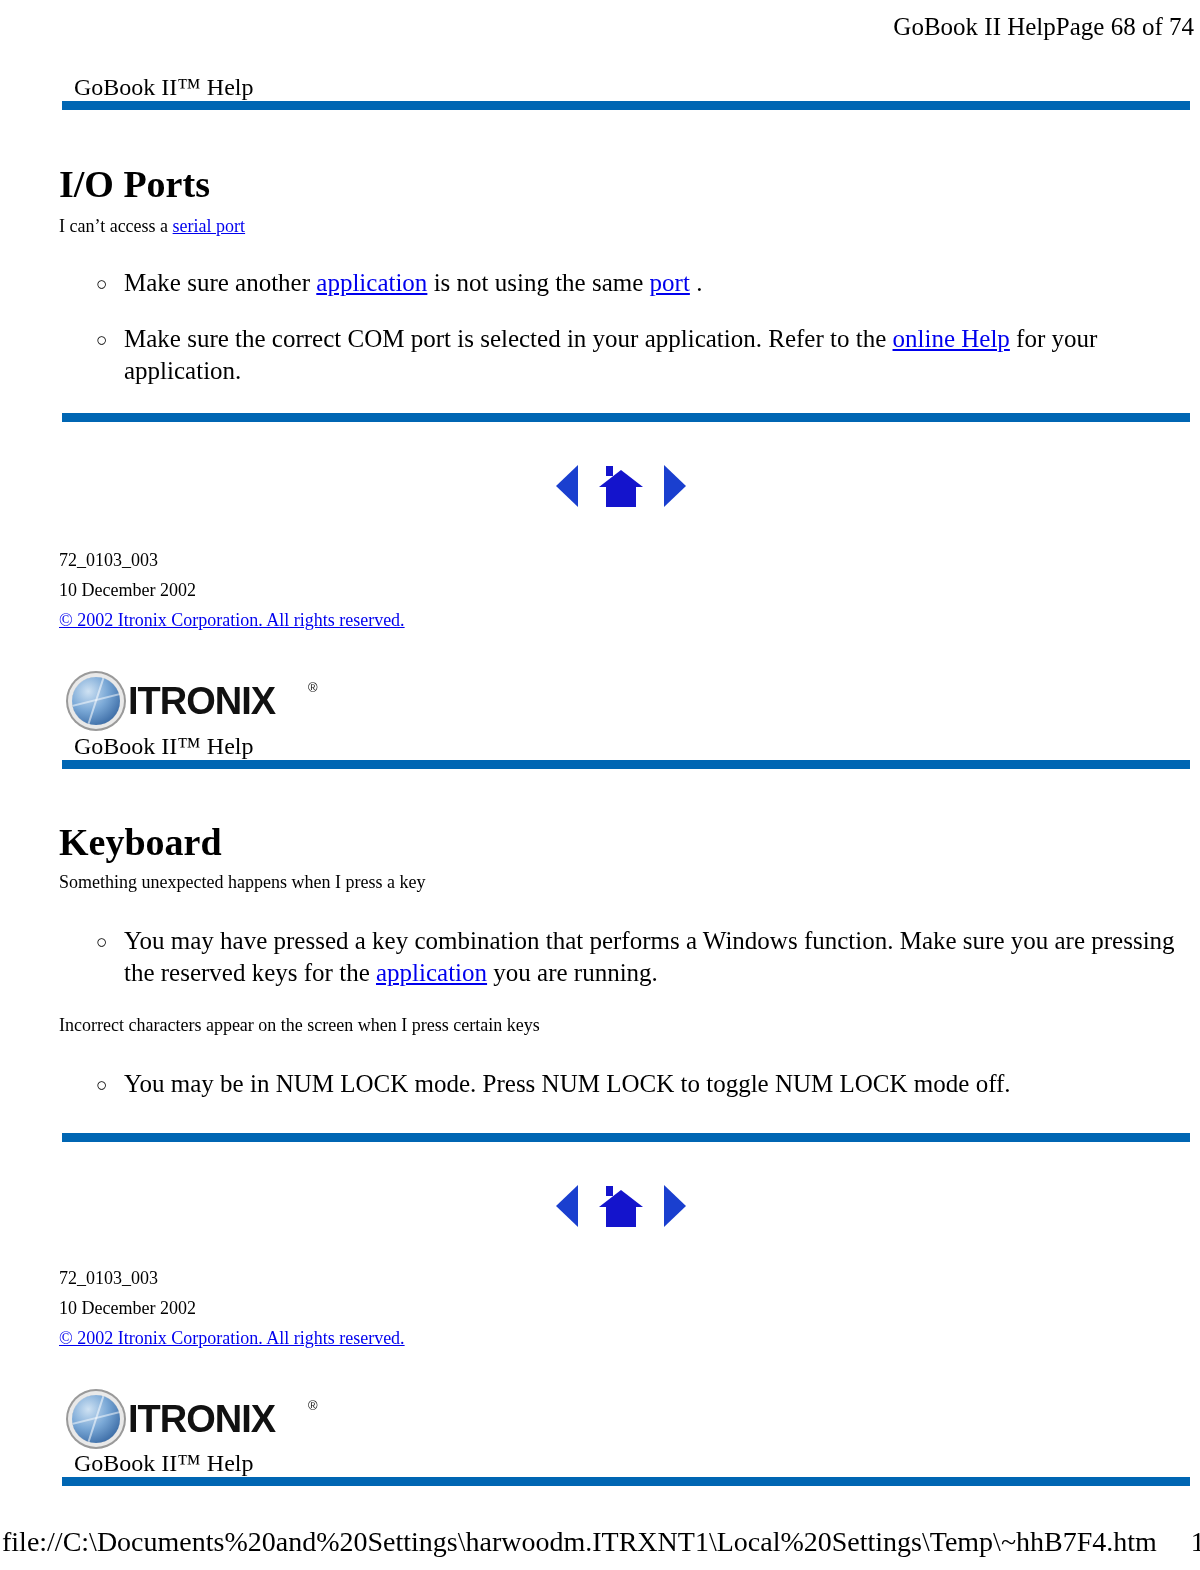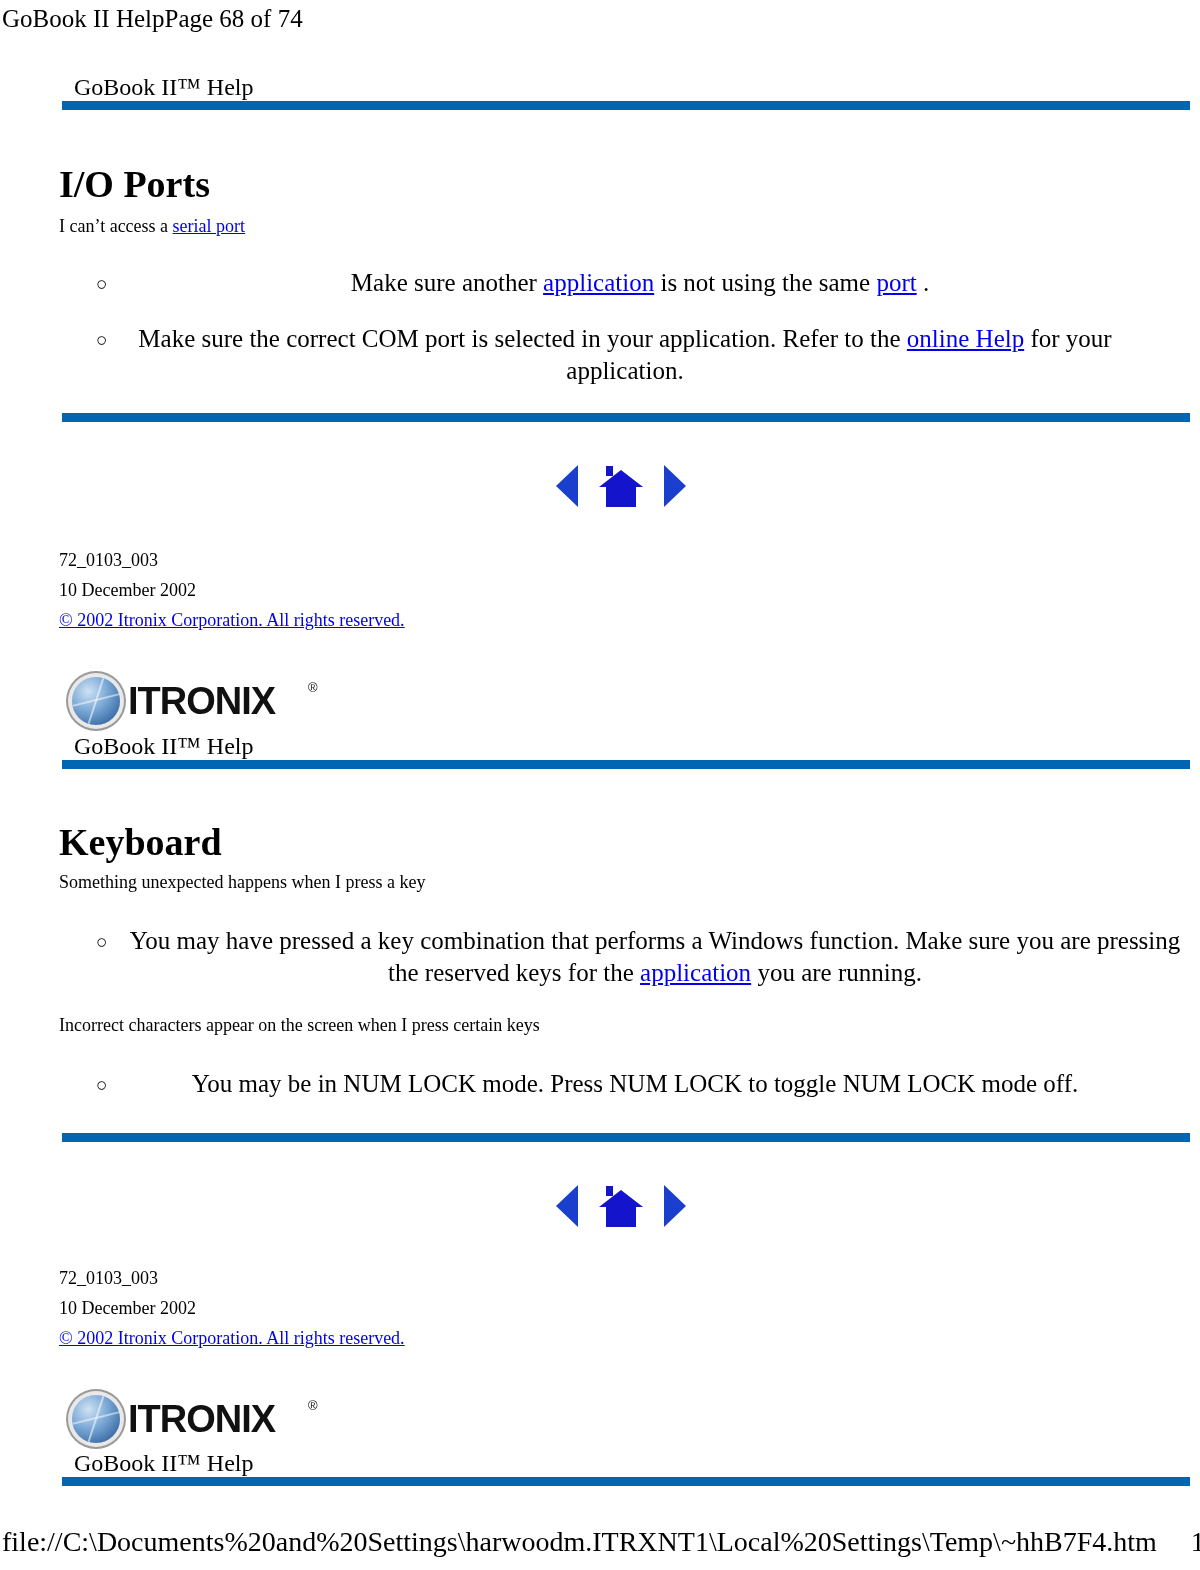--- a/index.html
+++ b/index.html
@@ -12,27 +12,27 @@
     height: 1570px;
     position: relative;
     font-family: "Liberation Serif", "DejaVu Serif", serif;
     color: #000000;
     overflow: hidden;
   }
 
   
   .page-head {
     position: absolute;
-    top: 4px;
+    top: 12px;
     left: 0px;
     width: 1200px;
     height: 34px;
     display: flex;
     align-items: flex-start;
-    justify-content: flex-start;
+    justify-content: flex-end;
     font-size: 25px;
     line-height: 30px;
   }
   .page-head .ph-left { padding-left: 2px; }
   .page-head .ph-right { padding-right: 6px; }
 
   .page-foot {
     position: absolute;
     left: 0px;
     top: 1528px;
@@ -96,21 +96,20 @@
     left: 0px;
     top: 1px;
     width: 14px;
     text-align: left;
     font-size: 19px;
     line-height: 32px;
   }
   .bullet .btext {
     display: block;
     margin-left: 28px;
-    text-align: center;
   }
   a.link, .link {
     color: #0000ee;
     text-decoration: underline;
     cursor: pointer;
   }
   .bold { font-weight: normal; margin-top: 6px; }
 
   
   .navstrip {

